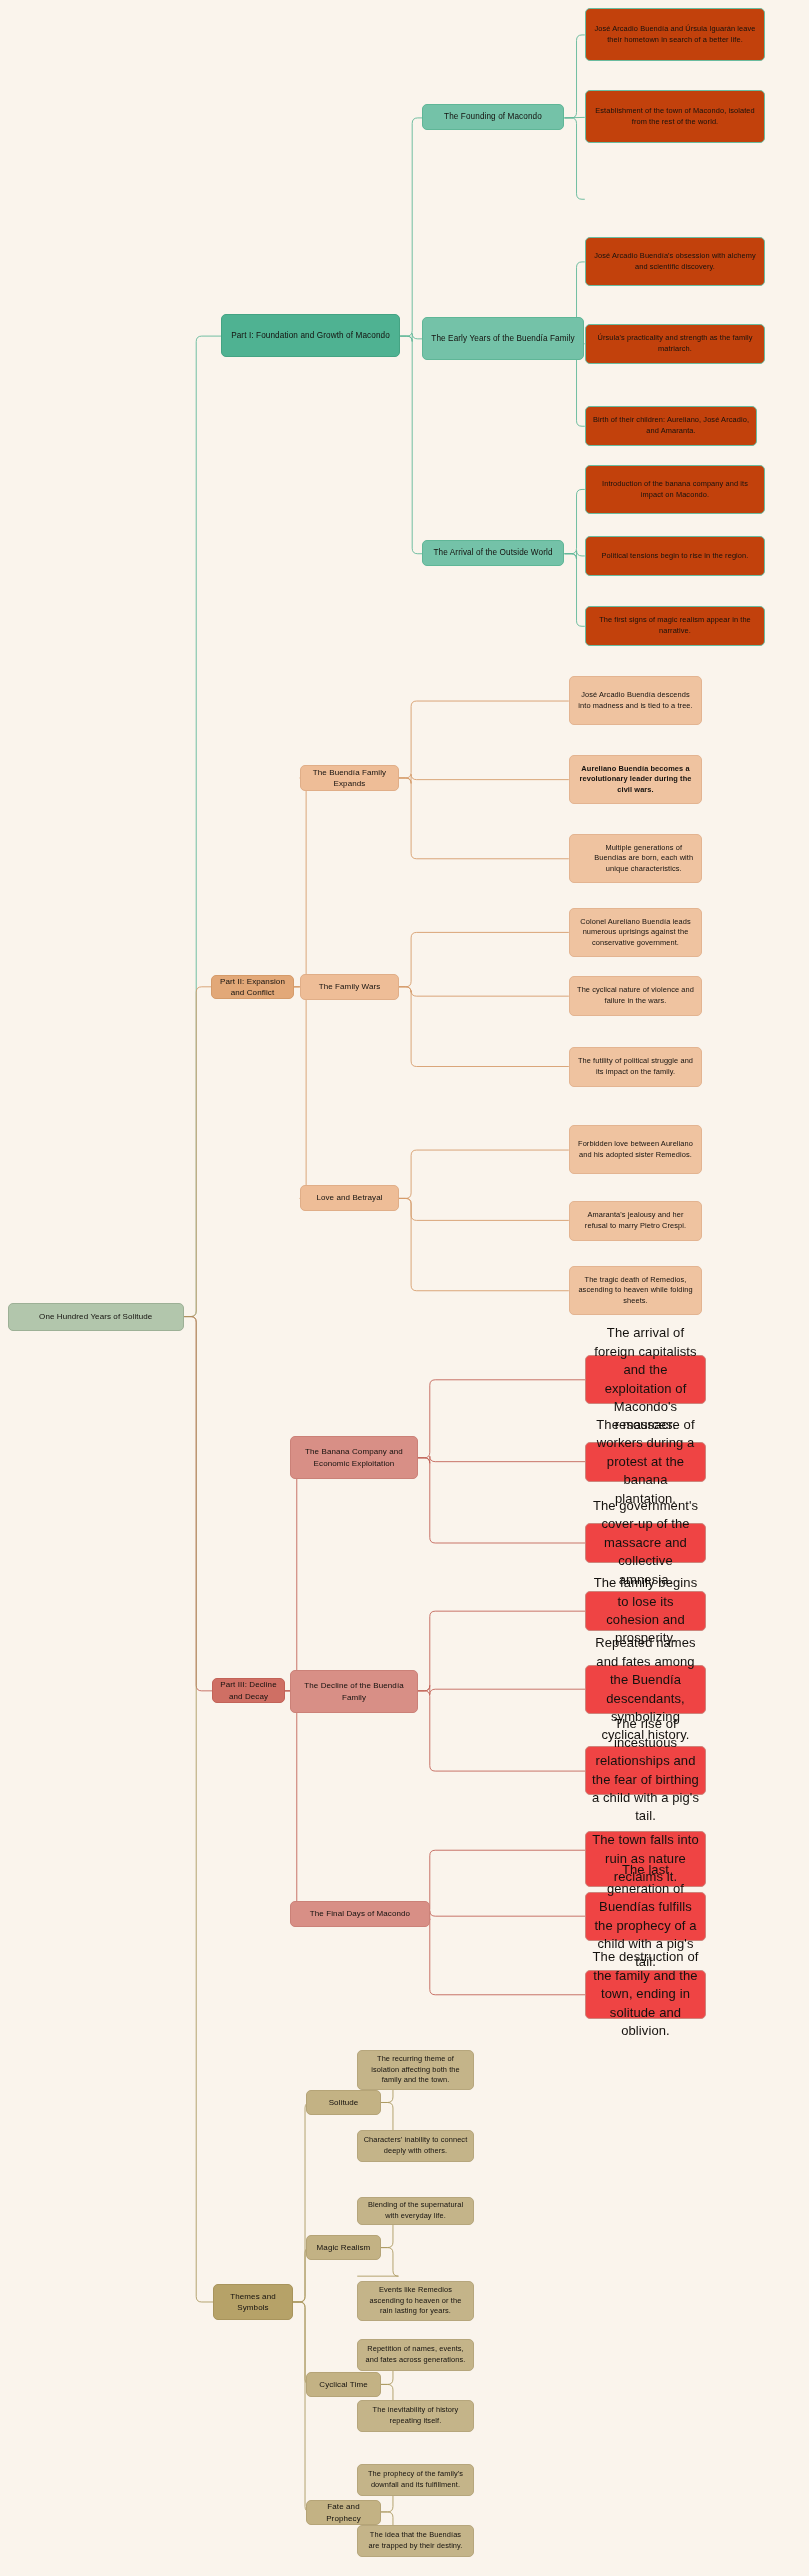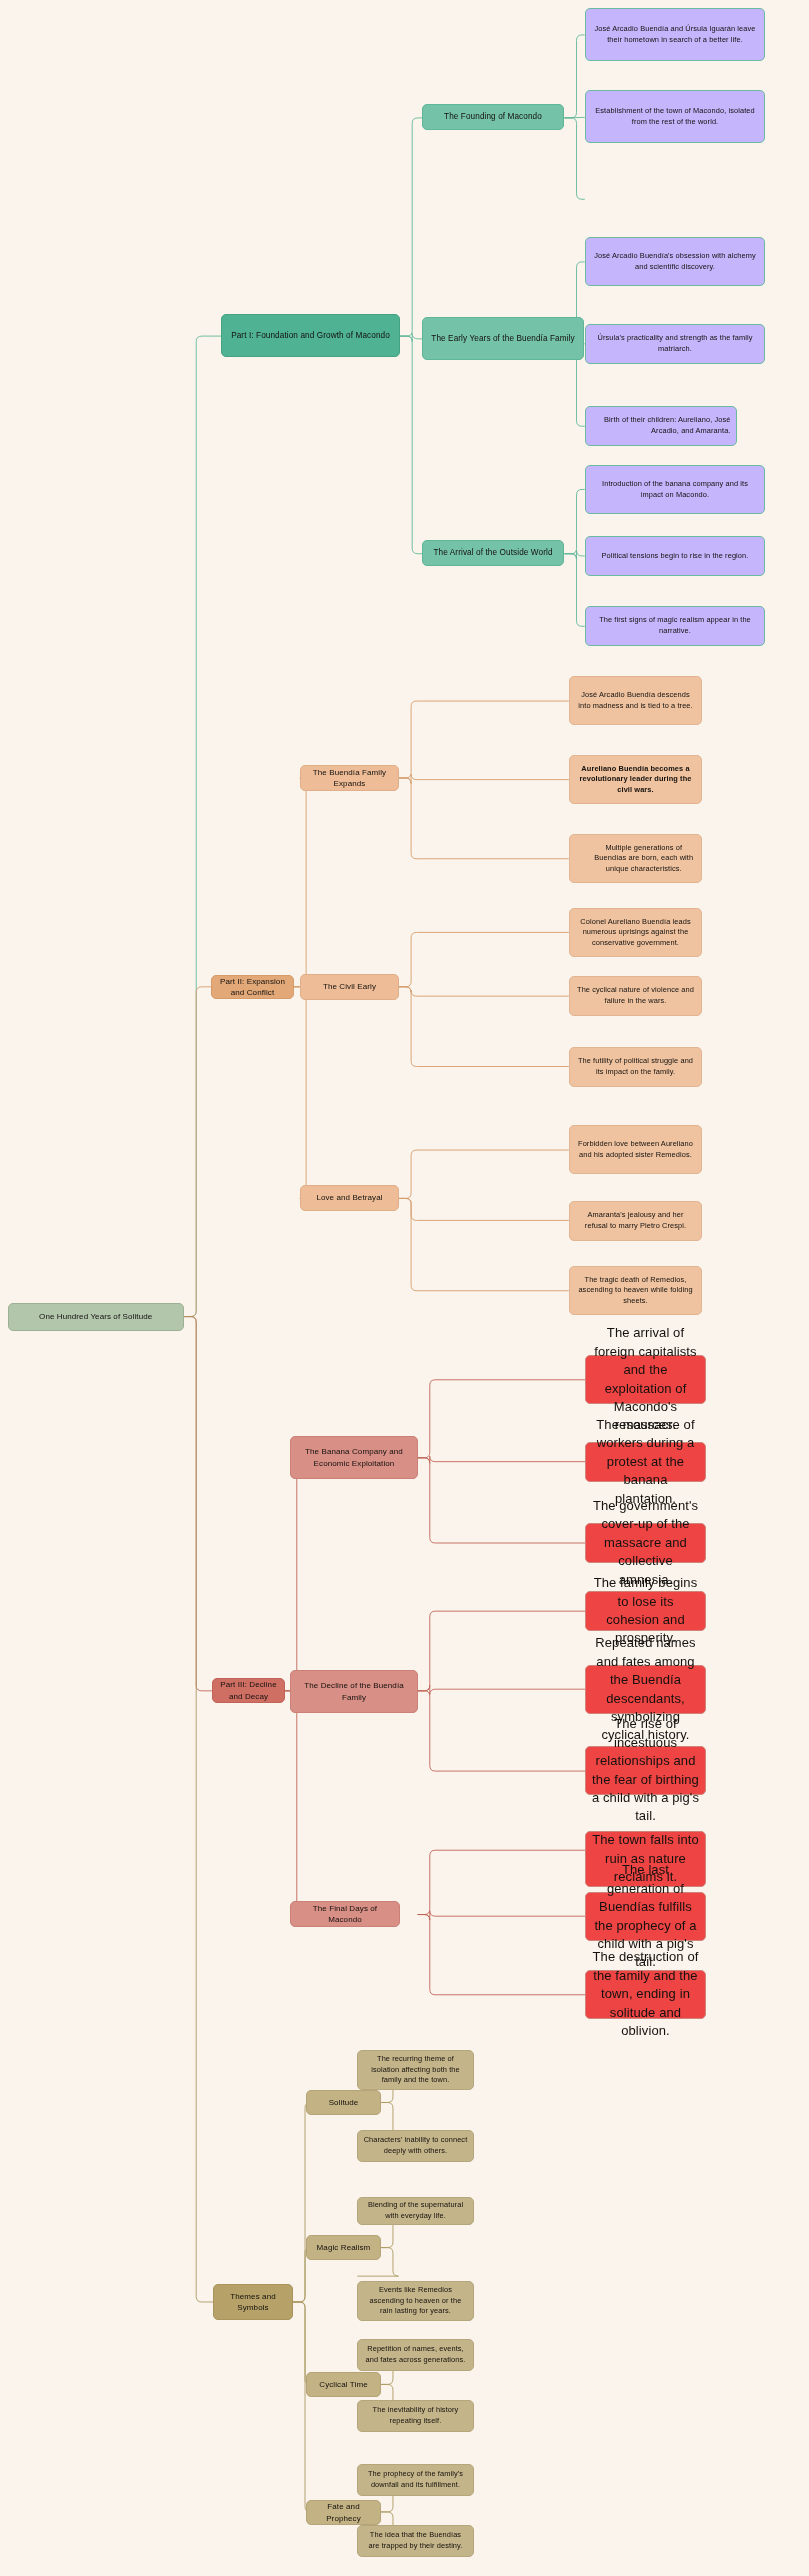--- a/index.html
+++ b/index.html
@@ -21,21 +21,21 @@
     color:#14110e;
     line-height:1.42;
     padding:3.3px 5.5px;
     letter-spacing:0.1px;
   }
   
   .n-root{background:#b2c6ac;border:0.5px solid #9db096;font-size:8px;}
   
   .n-p1{background:#4fb292;border:0.5px solid #44a383;font-size:8.2px;}
   .n-p1b{background:#74c2a8;border:0.5px solid #5fb697;font-size:8.2px;}
-  .n-p1l{background:#c4b5fd;border:0.5px solid #6abb9f;font-size:7.4px;}
+  .n-p1l{background:#c2410c;border:0.5px solid #6abb9f;font-size:7.4px;}
   
   .n-p2{background:#e2a878;border:0.5px solid #d59b6a;font-size:8px;}
   .n-p2b{background:#eebd97;border:0.5px solid #e0ae88;font-size:8px;}
   .n-p2l{background:#efc3a0;border:0.5px solid #e3b491;font-size:7.4px;}
   
   .n-p3{background:#cf6f64;border:0.5px solid #c26358;font-size:8px;}
   .n-p3b{background:#d88f86;border:0.5px solid #cb8178;font-size:8px;}
   .n-p3l{background:#ef4444;border:0.5px solid #ce847b;font-size:13px;}
   
   .n-th{background:#b6a268;border:0.5px solid #a8945c;font-size:8px;}
@@ -101,48 +101,48 @@
       <path d="M 693 4570 H 705 Q 715 4570 715 4580 V 4612 Q 715 4622 725 4622 H 650" fill="none" stroke="#ab9860" stroke-width="1.6"></path>
     </svg>
 <div class="node n-root" style="left: 7.7px; top: 1303px; width: 176px; height: 27.5px;">One Hundred Years of Solitude</div>
     <div class="node n-p1" style="left: 221px; top: 314px; width: 179px; height: 43px;">Part I: Foundation and Growth of Macondo</div>
     <div class="node n-p1b" style="left: 422px; top: 104px; width: 142px; height: 26px;">The Founding of Macondo</div>
     <div class="node n-p1l" style="left: 585px; top: 8px; width: 180px; height: 53px;">José Arcadio Buendía and Úrsula Iguarán leave their hometown in search of a better life.</div>
     <div class="node n-p1l" style="left: 585px; top: 90px; width: 180px; height: 53px;">Establishment of the town of Macondo, isolated from the rest of the world.</div>
     <div class="node n-p1b" style="left: 422px; top: 317px; width: 162px; height: 43px;">The Early Years of the Buendía Family</div>
     <div class="node n-p1l" style="left: 585px; top: 237px; width: 180px; height: 49px;">José Arcadio Buendía's obsession with alchemy and scientific discovery.</div>
     <div class="node n-p1l" style="left: 585px; top: 324px; width: 180px; height: 40px;">Úrsula's practicality and strength as the family matriarch.</div>
-    <div class="node n-p1l" style="left: 585px; top: 406px; width: 152px; height: 40px; text-align: right;">Birth of their children: Aureliano, José Arcadio, and Amaranta.</div>
+    <div class="node n-p1l" style="left: 585px; top: 406px; width: 172px; height: 40px;">Birth of their children: Aureliano, José Arcadio, and Amaranta.</div>
     <div class="node n-p1b" style="left: 422px; top: 540px; width: 142px; height: 26px;">The Arrival of the Outside World</div>
     <div class="node n-p1l" style="left: 585px; top: 465px; width: 180px; height: 49px;">Introduction of the banana company and its impact on Macondo.</div>
     <div class="node n-p1l" style="left: 585px; top: 536px; width: 180px; height: 40px;">Political tensions begin to rise in the region.</div>
     <div class="node n-p1l" style="left: 585px; top: 606px; width: 180px; height: 40px;">The first signs of magic realism appear in the narrative.</div>
     <div class="node n-p2" style="left: 211px; top: 975px; width: 83px; height: 24px;">Part II: Expansion and Conflict</div>
     <div class="node n-p2b" style="left: 300px; top: 765px; width: 99px; height: 26px;">The Buendía Family Expands</div>
     <div class="node n-p2l" style="left: 569px; top: 676px; width: 133px; height: 49px;">José Arcadio Buendía descends into madness and is tied to a tree.</div>
     <div class="node n-p2l" style="left: 569px; top: 755px; width: 133px; height: 49px; font-weight: bold;">Aureliano Buendía becomes a revolutionary leader during the civil wars.</div>
     <div class="node n-p2l" style="left: 569px; top: 834px; width: 133px; height: 49px; padding-left: 22px;">Multiple generations of Buendías are born, each with unique characteristics.</div>
-    <div class="node n-p2b" style="left: 300px; top: 974px; width: 99px; height: 26px;">The Civil Early</div>
+    <div class="node n-p2b" style="left: 300px; top: 974px; width: 99px; height: 26px;">The Family Wars</div>
     <div class="node n-p2l" style="left: 569px; top: 908px; width: 133px; height: 49px;">Colonel Aureliano Buendía leads numerous uprisings against the conservative government.</div>
     <div class="node n-p2l" style="left: 569px; top: 976px; width: 133px; height: 40px;">The cyclical nature of violence and failure in the wars.</div>
     <div class="node n-p2l" style="left: 569px; top: 1047px; width: 133px; height: 40px;">The futility of political struggle and its impact on the family.</div>
     <div class="node n-p2b" style="left: 300px; top: 1185px; width: 99px; height: 26px;">Love and Betrayal</div>
     <div class="node n-p2l" style="left: 569px; top: 1125px; width: 133px; height: 49px;">Forbidden love between Aureliano and his adopted sister Remedios.</div>
     <div class="node n-p2l" style="left: 569px; top: 1201px; width: 133px; height: 40px;">Amaranta's jealousy and her refusal to marry Pietro Crespi.</div>
     <div class="node n-p2l" style="left: 569px; top: 1266px; width: 133px; height: 49px;">The tragic death of Remedios, ascending to heaven while folding sheets.</div>
     <div class="node n-p3" style="left: 212px; top: 1678px; width: 73px; height: 25px;">Part III: Decline and Decay</div>
     <div class="node n-p3b" style="left: 290px; top: 1436px; width: 128px; height: 43px;">The Banana Company and Economic Exploitation</div>
     <div class="node n-p3l" style="left: 585px; top: 1355px; width: 121px; height: 49px;">The arrival of foreign capitalists and the exploitation of Macondo's resources.</div>
     <div class="node n-p3l" style="left: 585px; top: 1442px; width: 121px; height: 40px;">The massacre of workers during a protest at the banana plantation.</div>
     <div class="node n-p3l" style="left: 585px; top: 1523px; width: 121px; height: 40px;">The government's cover-up of the massacre and collective amnesia.</div>
     <div class="node n-p3b" style="left: 290px; top: 1670px; width: 128px; height: 43px;">The Decline of the Buendía Family</div>
     <div class="node n-p3l" style="left: 585px; top: 1591px; width: 121px; height: 40px;">The family begins to lose its cohesion and prosperity.</div>
     <div class="node n-p3l" style="left: 585px; top: 1665px; width: 121px; height: 49px;">Repeated names and fates among the Buendía descendants, symbolizing cyclical history.</div>
     <div class="node n-p3l" style="left: 585px; top: 1746px; width: 121px; height: 49px;">The rise of incestuous relationships and the fear of birthing a child with a pig's tail.</div>
-    <div class="node n-p3b" style="left: 290px; top: 1901px; width: 110px; height: 26px;">The Final Days of Macondo</div>
+    <div class="node n-p3b" style="left: 290px; top: 1901px; width: 140px; height: 26px;">The Final Days of Macondo</div>
     <div class="node n-p3l" style="left: 585px; top: 1831px; width: 121px; height: 56px;">The town falls into ruin as nature reclaims it.</div>
     <div class="node n-p3l" style="left: 585px; top: 1892px; width: 121px; height: 49px;">The last generation of Buendías fulfills the prophecy of a child with a pig's tail.</div>
     <div class="node n-p3l" style="left: 585px; top: 1970px; width: 121px; height: 49px;">The destruction of the family and the town, ending in solitude and oblivion.</div>
     <div class="node n-th" style="left: 213px; top: 2284px; width: 80px; height: 36px;">Themes and Symbols</div>
     <div class="node n-thb" style="left: 306px; top: 2090px; width: 75px; height: 25px;">Solitude</div>
     <div class="node n-thl" style="left: 357px; top: 2050px; width: 117px; height: 40px;">The recurring theme of isolation affecting both the family and the town.</div>
     <div class="node n-thl" style="left: 357px; top: 2130px; width: 117px; height: 32px;">Characters' inability to connect deeply with others.</div>
     <div class="node n-thb" style="left: 306px; top: 2235px; width: 75px; height: 25px;">Magic Realism</div>
     <div class="node n-thl" style="left: 357px; top: 2197px; width: 117px; height: 27.5px;">Blending of the supernatural with everyday life.</div>
     <div class="node n-thl" style="left: 357px; top: 2257px; width: 117px; height: 40px; margin-top: 24px;">Events like Remedios ascending to heaven or the rain lasting for years.</div>

